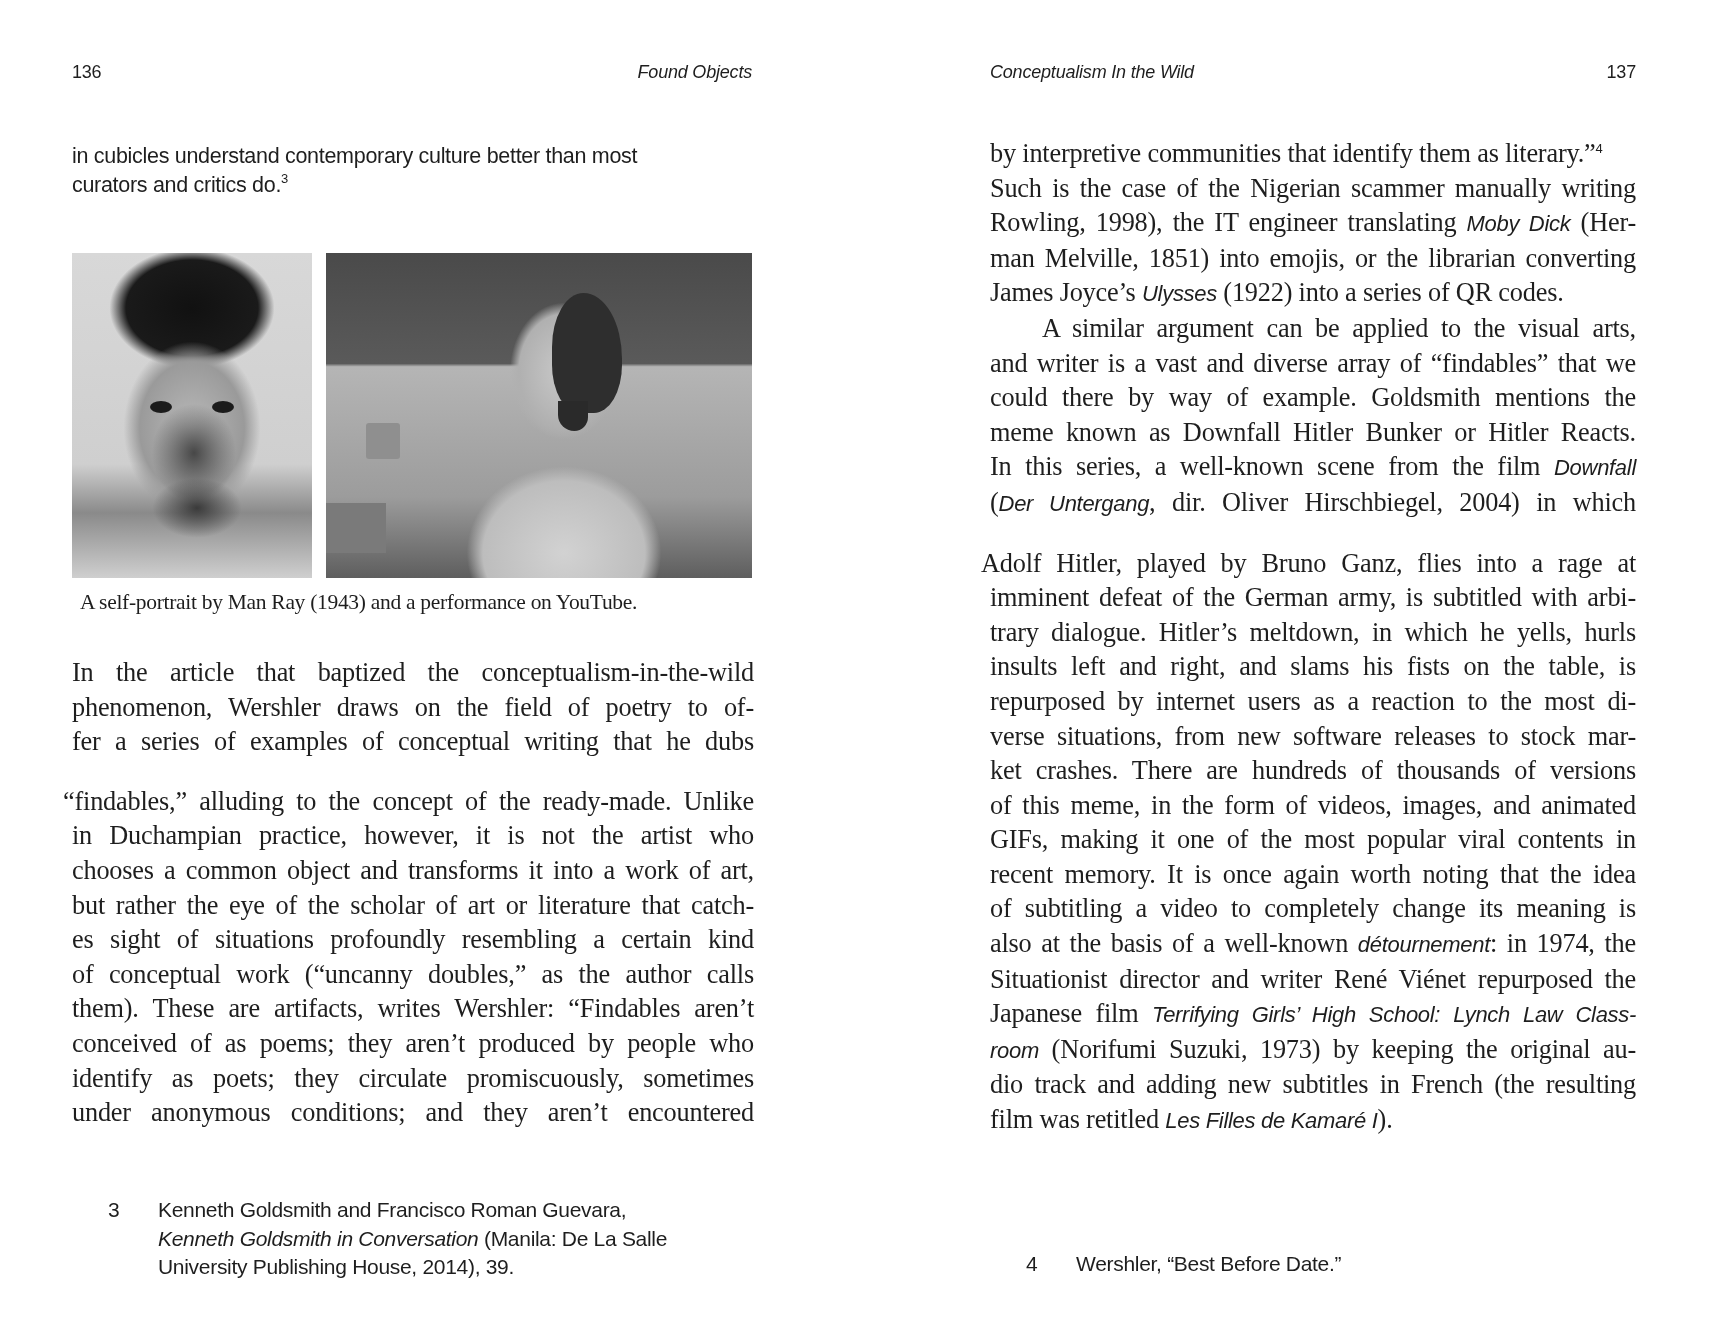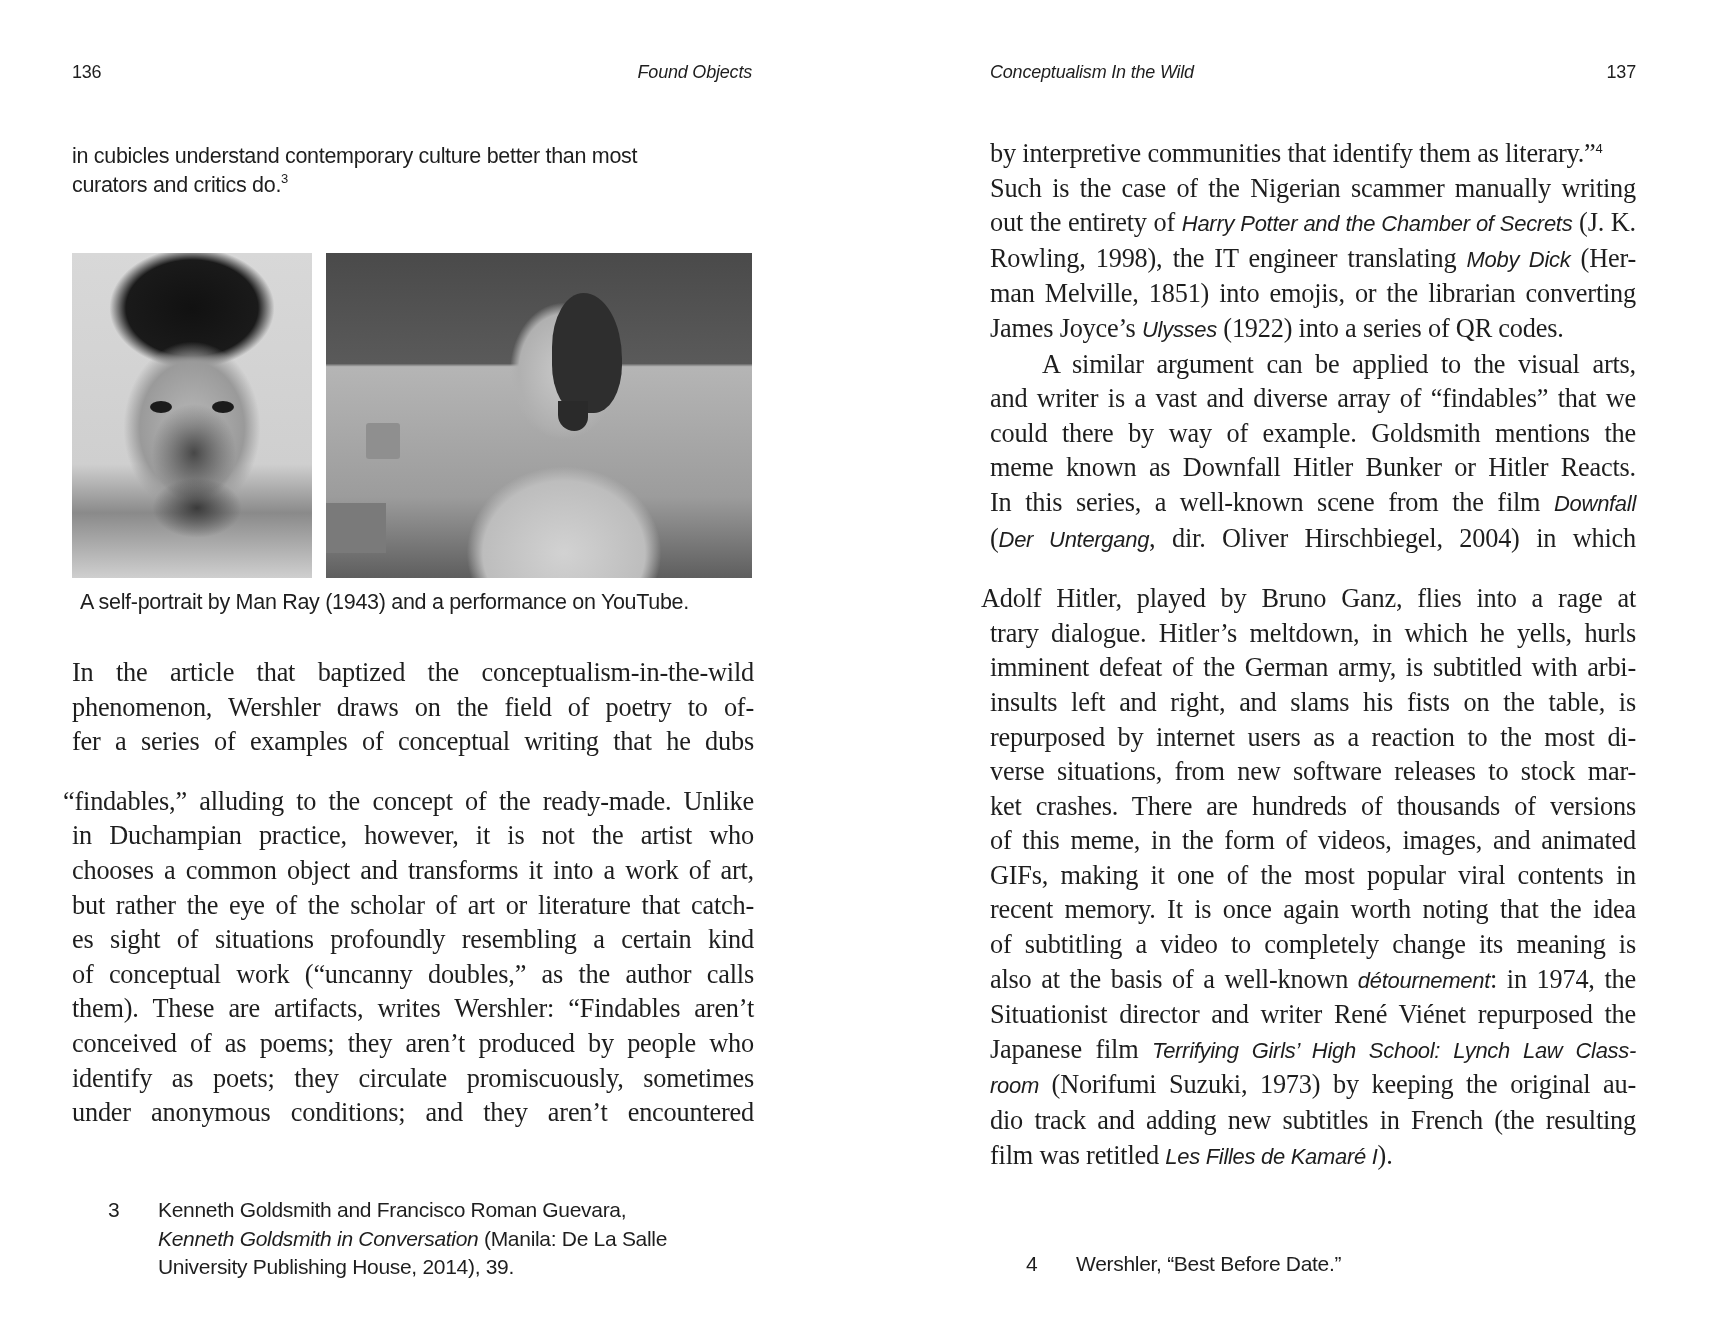--- a/index.html
+++ b/index.html
@@ -35,21 +35,21 @@
     background:
       radial-gradient(ellipse 75px 95px at 238px 118px, #c9c9c9 0%, #b0b0b0 60%, rgba(0,0,0,0) 72%),
       radial-gradient(ellipse 135px 120px at 238px 300px, #d2d2d2 0%, #bdbdbd 60%, rgba(0,0,0,0) 72%),
       linear-gradient(180deg, #4a4a4a 0%, #5a5a5a 34%, #b5b5b5 35%, #9c9c9c 75%, #5e5e5e 100%);
   }
   .photo-youtube .hair { position: absolute; left: 226px; top: 40px; width: 70px; height: 120px; background: #2e2e2e; border-radius: 45% 55% 40% 40%; }
   .photo-youtube .chinbeard { position: absolute; left: 232px; top: 148px; width: 30px; height: 30px; background: #2a2a2a; border-radius: 0 0 50% 60%; }
   .photo-youtube .lamp { position: absolute; left: 40px; top: 170px; width: 34px; height: 36px; background: #8f8f8f; border-radius: 3px; }
   .photo-youtube .laptop { position: absolute; left: 0px; top: 250px; width: 60px; height: 50px; background: #7a7a7a; }
 
-  .caption { position: absolute; left: 80px; top: 590px; font-family: Liberation Sans, sans-serif; font-size: 21.5px; letter-spacing: -0.3px; white-space: nowrap; }
+  .caption { position: absolute; left: 80px; top: 590px; font-family: Liberation Serif, serif; font-size: 21.5px; letter-spacing: -0.3px; white-space: nowrap; }
 
   .footnote { position: absolute; font-family: "Liberation Sans", sans-serif; font-size: 21px; line-height: 28.5px; letter-spacing: -0.3px; }
   .footnote .num { position: absolute; left: 0; top: 0; }
   .footnote .text { position: absolute; left: 50px; top: 0; white-space: nowrap; }
   .footnote .text i { font-style: italic; margin-top: 18px; }
 </style>
 </head>
 <body>
 
 <div class="page page-left">
@@ -100,33 +100,32 @@
   </div>
 </div>
 
 <div class="page page-right">
   <div class="running-head title" style="left:124px;">Conceptualism In the Wild</div>
   <div class="running-head folio" style="right:96px;">137</div>
 
   <div class="serif-body" style="left:124px; top:137px; width:646px;">
     <span class="line last"><span>by interpretive communities that identify them as literary.”</span><sup class="fn">4</sup></span>
     <span class="line">Such is the case of the Nigerian scammer manually writing</span>
-    <span class="line"><span>out the entirety of </span><span class="it">Harry Potter and the Chamber of Secrets</span><span> (J. K.</span></span>
     <span class="line"><span>Rowling, 1998), the IT engineer translating </span><span class="it">Moby Dick</span><span> (Her-</span></span>
     <span class="line">man Melville, 1851) into emojis, or the librarian converting</span>
     <span class="line last"><span>James Joyce’s </span><span class="it">Ulysses</span><span> (1922) into a series of QR codes.</span></span>
     <span class="line indent">A similar argument can be applied to the visual arts,</span>
     <span class="line">and writer is a vast and diverse array of “findables” that we</span>
     <span class="line">could there by way of example. Goldsmith mentions the</span>
     <span class="line">meme known as Downfall Hitler Bunker or Hitler Reacts.</span>
     <span class="line"><span>In this series, a well-known scene from the film </span><span class="it">Downfall</span></span>
     <span class="line"><span>(</span><span class="it">Der Untergang</span><span>, dir. Oliver Hirschbiegel, 2004) in which</span></span>
     <span class="line outdent">Adolf Hitler, played by Bruno Ganz, flies into a rage at</span>
+    <span class="line">imminent defeat of the German army, is subtitled with arbi-</span>
     <span class="line">trary dialogue. Hitler’s meltdown, in which he yells, hurls</span>
-    <span class="line">imminent defeat of the German army, is subtitled with arbi-</span>
     <span class="line">insults left and right, and slams his fists on the table, is</span>
     <span class="line">repurposed by internet users as a reaction to the most di-</span>
     <span class="line">verse situations, from new software releases to stock mar-</span>
     <span class="line">ket crashes. There are hundreds of thousands of versions</span>
     <span class="line">of this meme, in the form of videos, images, and animated</span>
     <span class="line">GIFs, making it one of the most popular viral contents in</span>
     <span class="line">recent memory. It is once again worth noting that the idea</span>
     <span class="line">of subtitling a video to completely change its meaning is</span>
     <span class="line"><span>also at the basis of a well-known </span><span class="it">détournement</span><span>: in 1974, the</span></span>
     <span class="line">Situationist director and writer René Viénet repurposed the</span>

